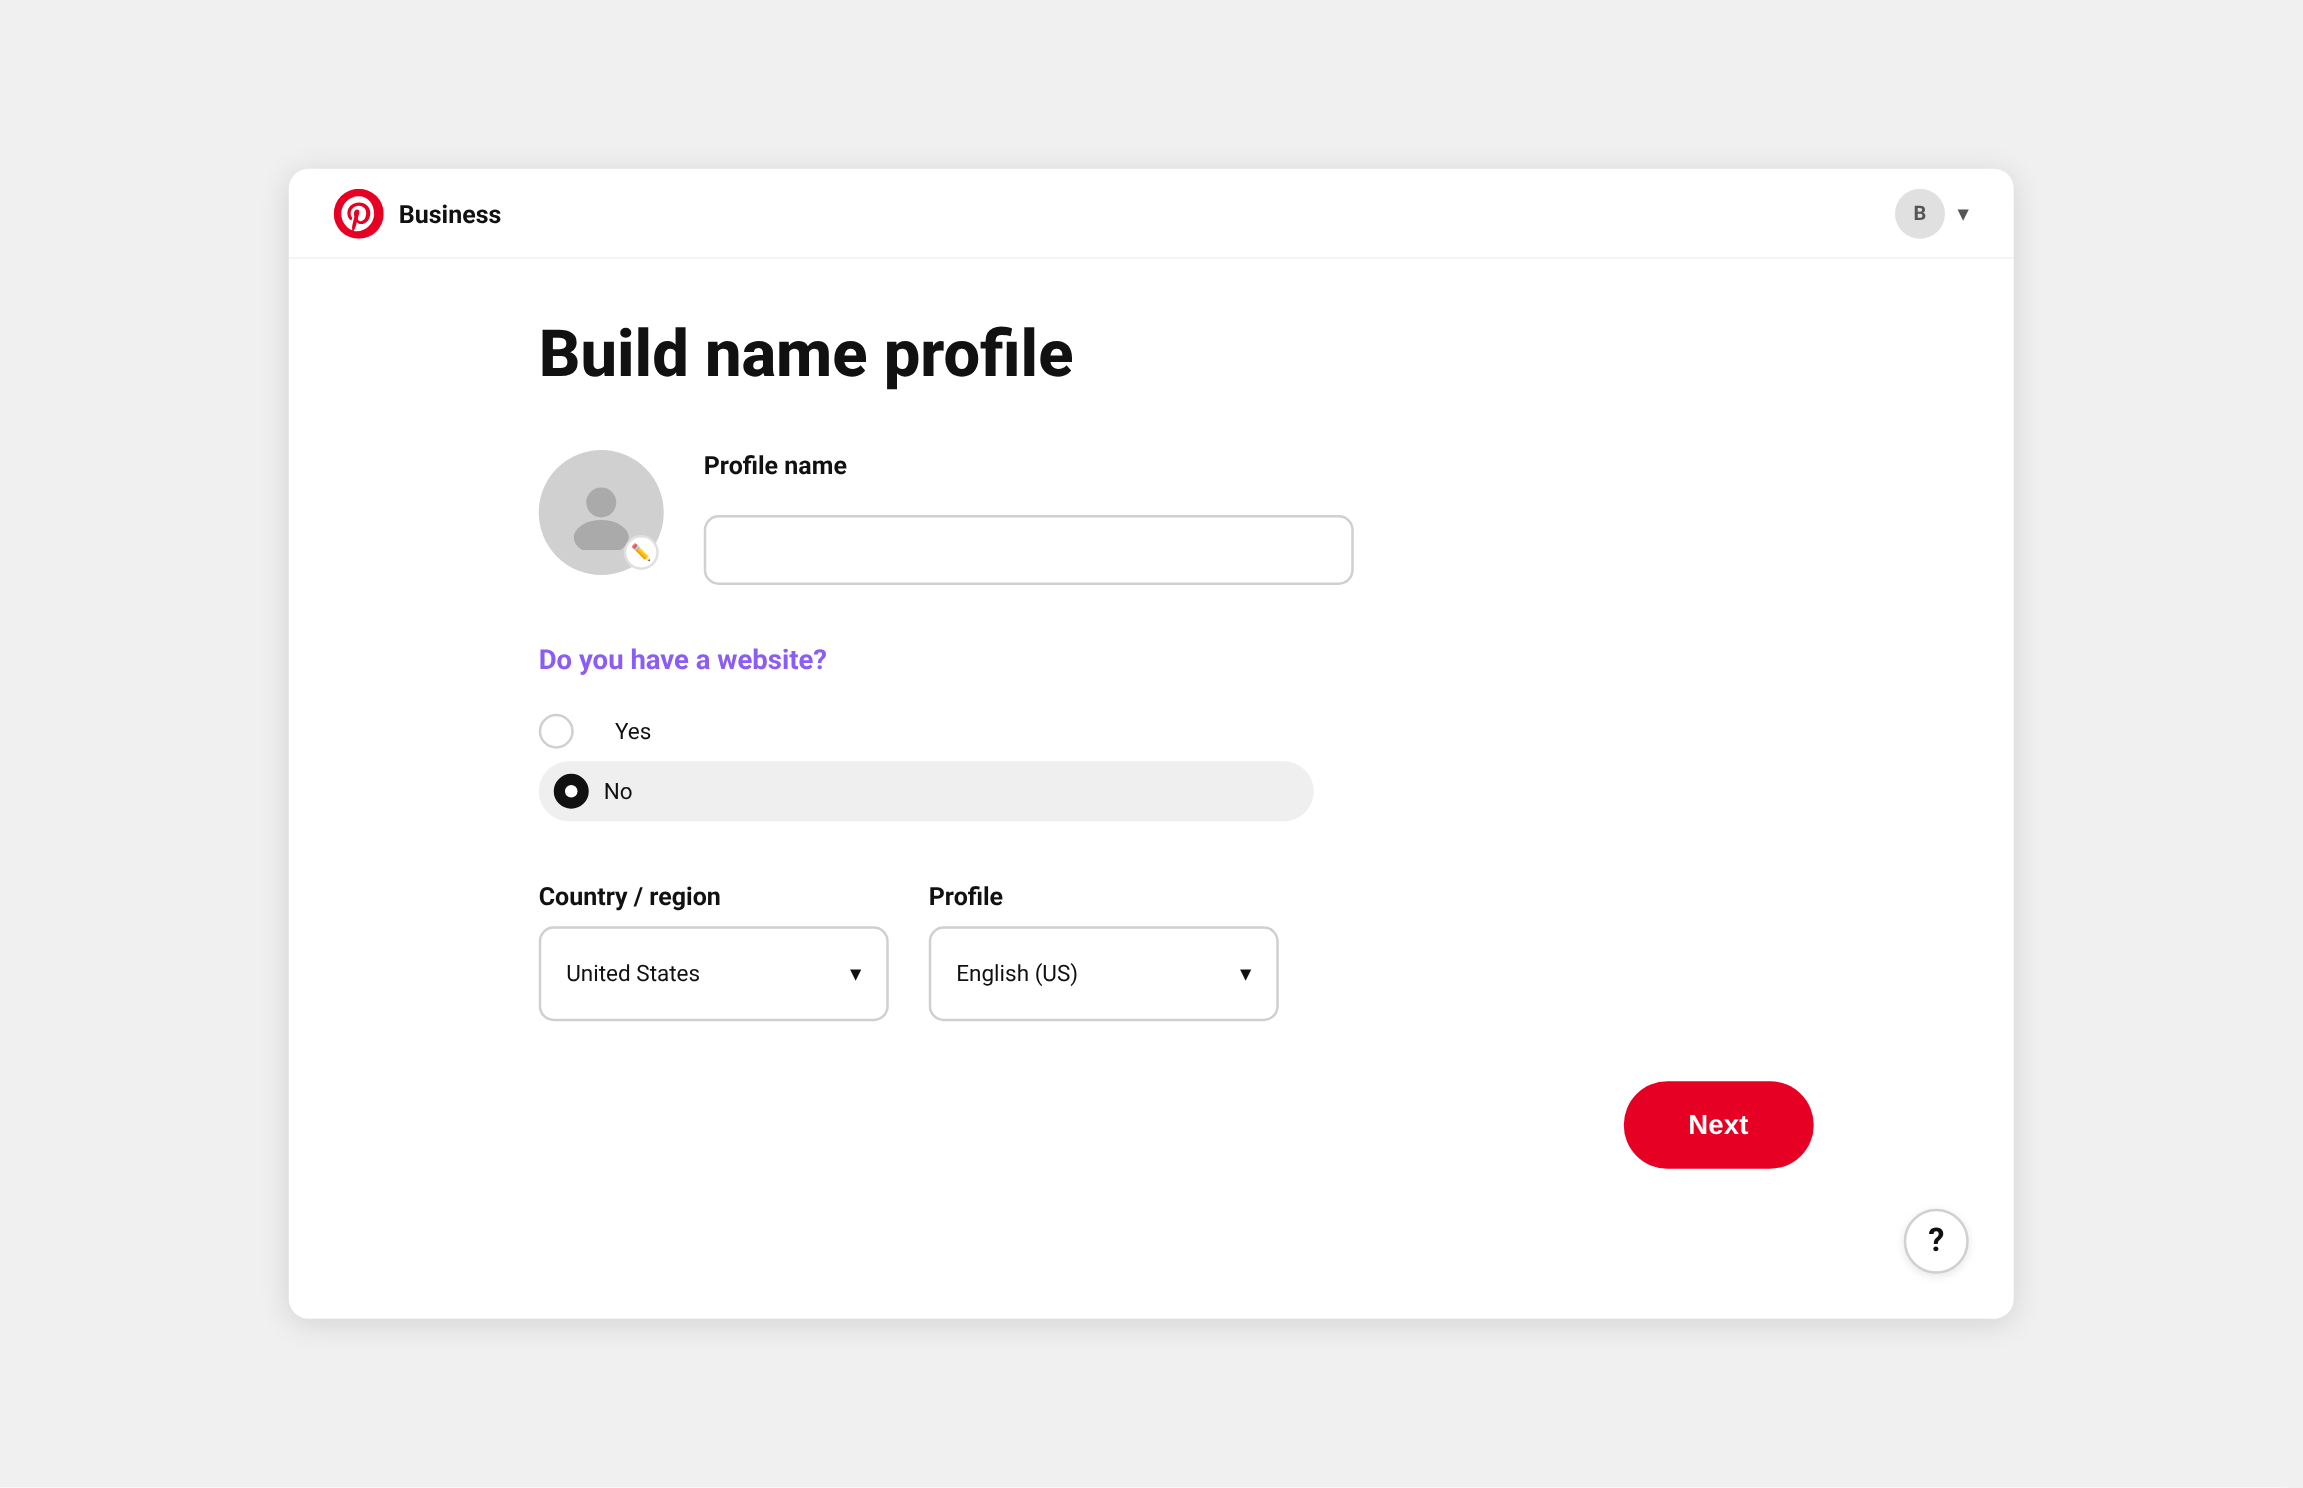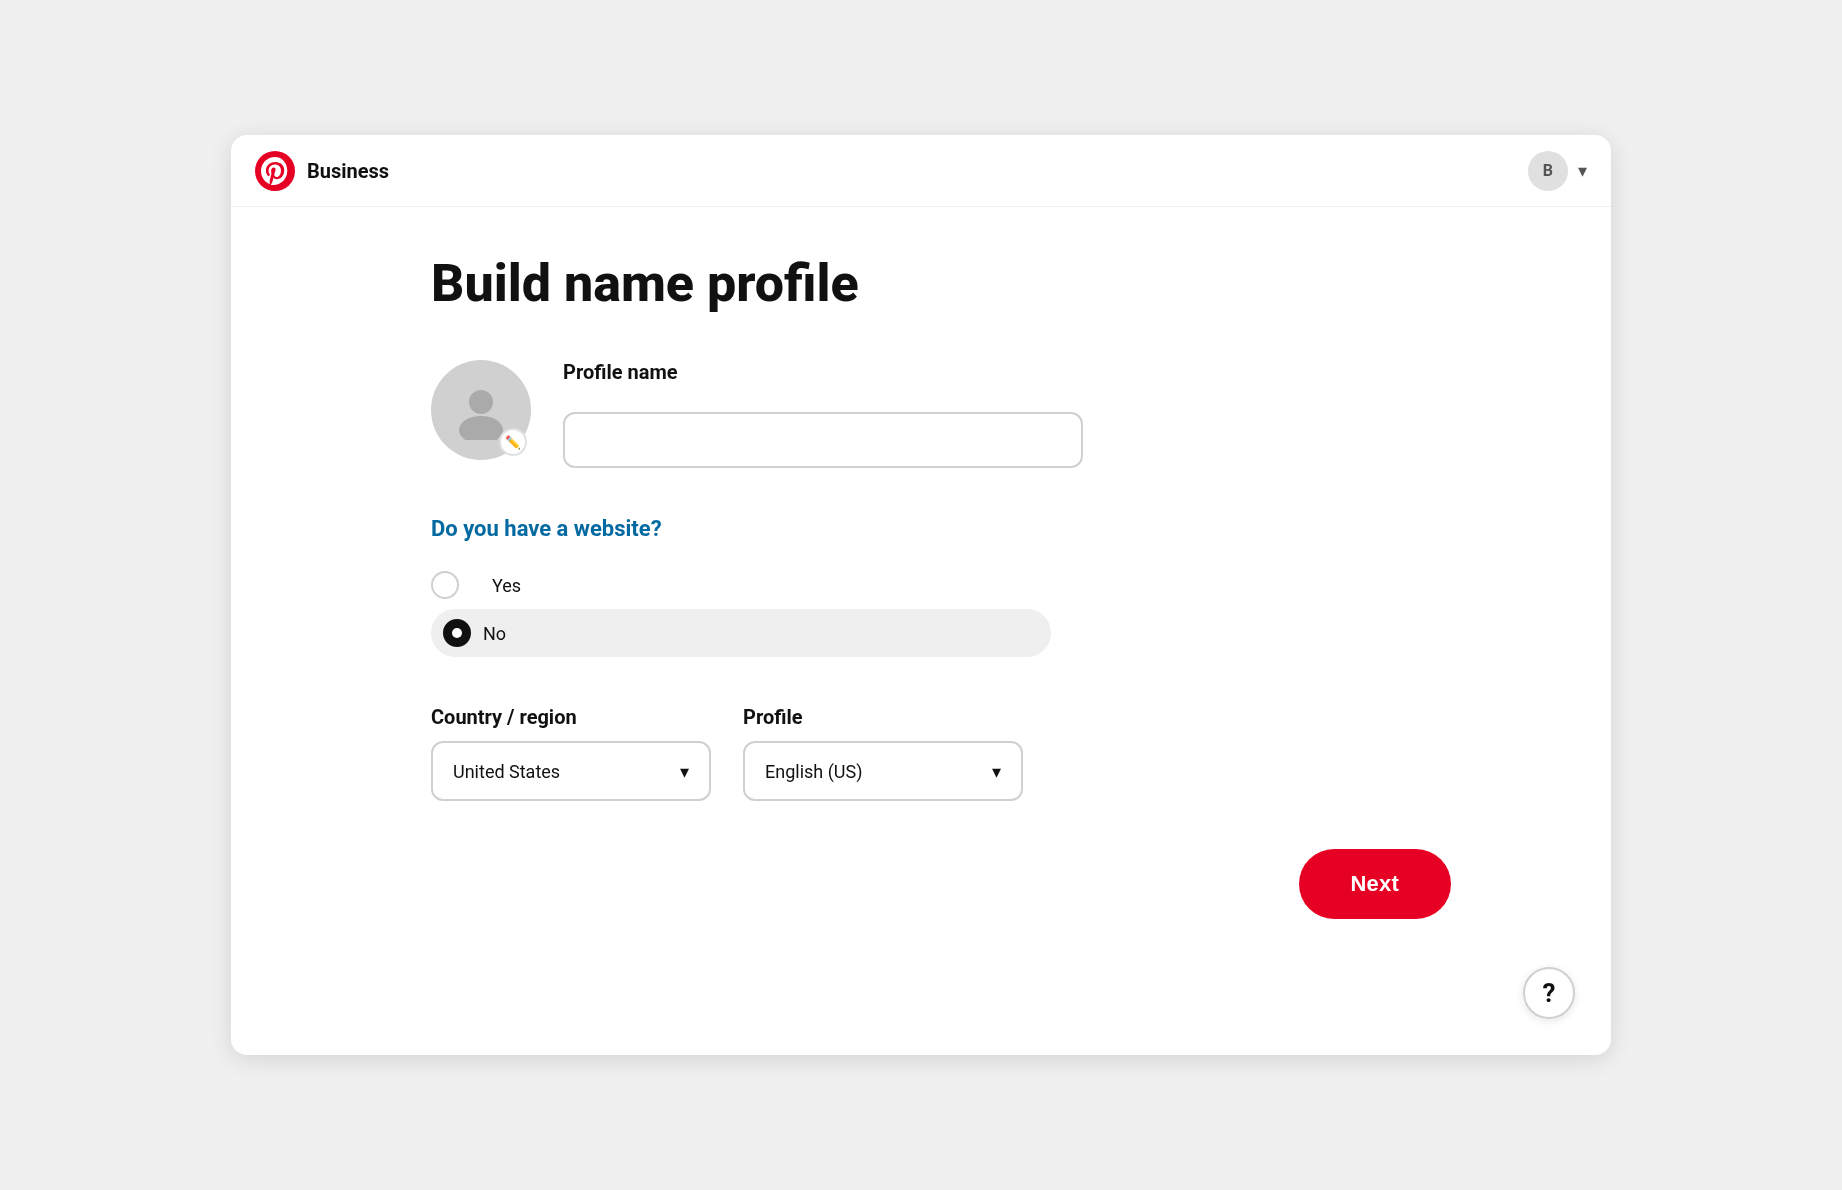--- a/index.html
+++ b/index.html
@@ -19,21 +19,21 @@
       border-radius: 16px;
       position: relative;
       overflow: hidden;
       box-shadow: 0 4px 24px rgba(0,0,0,0.12);
     }
     
     .header {
       display: flex;
       align-items: center;
       justify-content: space-between;
-      padding: 18px 24px;
+      padding: 18px 36px;
       border-bottom: 1px solid #efefef;
       height: 72px;
     }
     .header-left {
       display: flex;
       align-items: center;
       gap: 12px;
     }
     .pinterest-logo {
       width: 40px;
@@ -146,21 +146,21 @@
       background: #fff;
     }
 
     
     .website-section {
       margin-bottom: 48px;
     }
     .section-title {
       font-size: 22px;
       font-weight: 700;
-      color: #0369a1;
+      color: #8b5cf6;
       margin-bottom: 20px;
     }
     .radio-group {
       display: flex;
       flex-direction: column;
       gap: 0px;
     }
     .radio-option {
       display: flex;
       align-items: center;
@@ -223,21 +223,21 @@
     .select-label {
       font-size: 20px;
       font-weight: 700;
       color: #111111;
     }
     .select-dropdown {
       display: flex;
       align-items: center;
       justify-content: space-between;
       padding: 0 20px;
-      height: 60px;
+      height: 76px;
       border: 2px solid #d0d0d0;
       border-radius: 12px;
       cursor: pointer;
       background: #fff;
       min-width: 280px;
       gap: 12px;
     }
     .select-dropdown-value {
       font-size: 18px;
       color: #111111;

